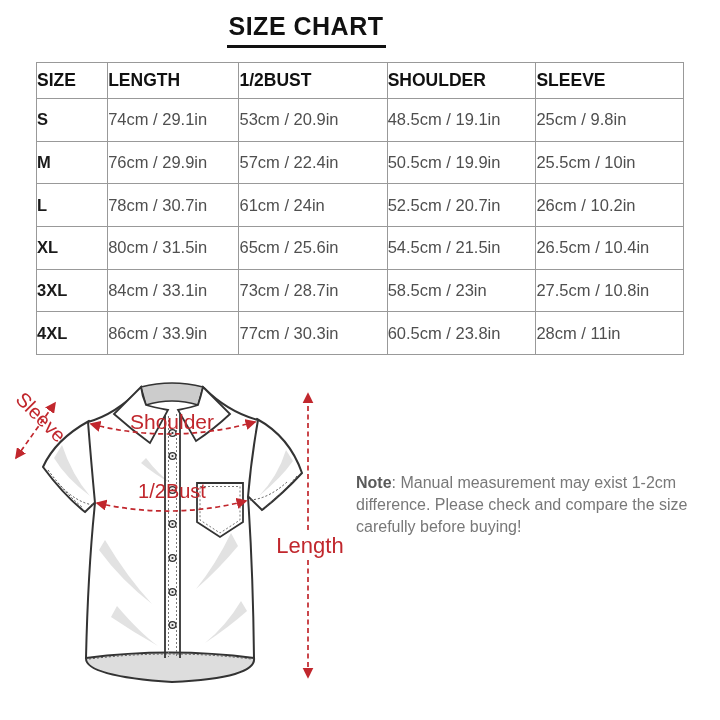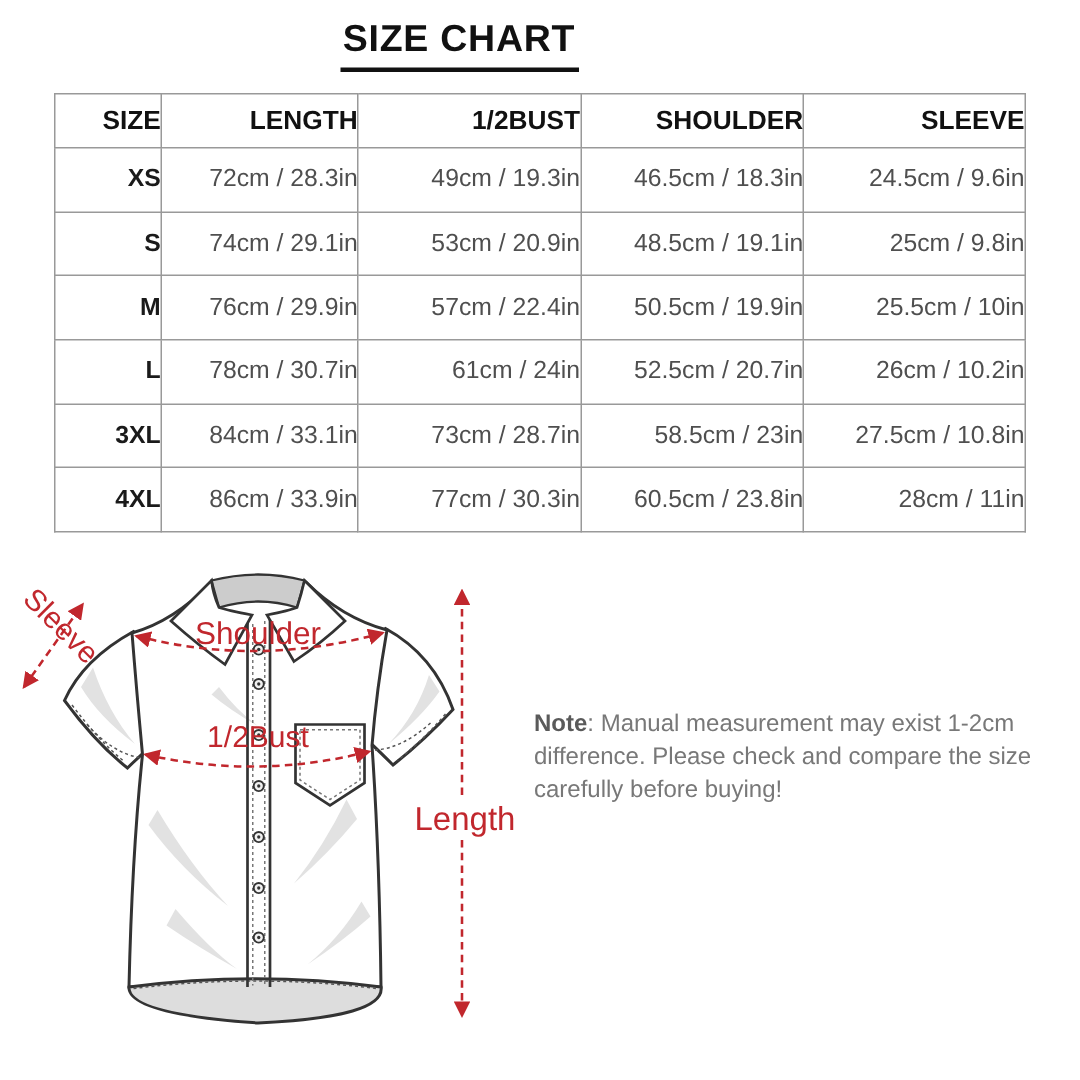--- a/index.html
+++ b/index.html
@@ -12,21 +12,21 @@
   .title{
     display:inline-block;font-size:25px;font-weight:bold;color:#111;
     letter-spacing:.5px;border-bottom:3px solid #111;padding:0 2px 4px 2px;
   }
   
   table.size-table{
     position:absolute;left:36px;top:62px;width:648px;height:293px;
     border-collapse:collapse;table-layout:fixed;background:#fff;
   }
   .size-table th,.size-table td{
-    border:1.5px solid #999;text-align:right;vertical-align:middle;padding:0;
+    border:1.5px solid #999;text-align:left;vertical-align:middle;padding:0;
   }
   .size-table thead th{font-size:17.5px;font-weight:bold;color:#111;height:35px;}
   .size-table tbody td{font-size:16.5px;color:#4f4f4f;height:32px;}
   .size-table tbody td.size-cell{font-weight:bold;color:#1a1a1a;font-size:16.5px;}
   .col-size{width:11%;} .col-length{width:20.3%;} .col-bust{width:22.9%;}
   .col-shoulder{width:23%;} .col-sleeve{width:22.8%;}
   
   .shirt-svg{position:absolute;left:0;top:370px;width:345px;height:350px;}
   .red-label{font-family:"Liberation Sans", sans-serif;}
   
@@ -57,46 +57,46 @@
       <tr>
         <th>SIZE</th>
         <th>LENGTH</th>
         <th>1/2BUST</th>
         <th>SHOULDER</th>
         <th>SLEEVE</th>
       </tr>
     </thead>
     <tbody id="size-table-body">
         <tr>
-          <td class="size-cell">XS</td>
-          <td>72cm / 28.3in</td>
-          <td>49cm / 19.3in</td>
-          <td>46.5cm / 18.3in</td>
-          <td>24.5cm / 9.6in</td>
-        </tr>
-        <tr>
           <td class="size-cell">S</td>
           <td>74cm / 29.1in</td>
           <td>53cm / 20.9in</td>
           <td>48.5cm / 19.1in</td>
           <td>25cm / 9.8in</td>
         </tr>
         <tr>
           <td class="size-cell">M</td>
           <td>76cm / 29.9in</td>
           <td>57cm / 22.4in</td>
           <td>50.5cm / 19.9in</td>
           <td>25.5cm / 10in</td>
         </tr>
         <tr>
           <td class="size-cell">L</td>
           <td>78cm / 30.7in</td>
           <td>61cm / 24in</td>
           <td>52.5cm / 20.7in</td>
           <td>26cm / 10.2in</td>
+        </tr>
+        <tr>
+          <td class="size-cell">XL</td>
+          <td>80cm / 31.5in</td>
+          <td>65cm / 25.6in</td>
+          <td>54.5cm / 21.5in</td>
+          <td>26.5cm / 10.4in</td>
         </tr>
         <tr>
           <td class="size-cell">3XL</td>
           <td>84cm / 33.1in</td>
           <td>73cm / 28.7in</td>
           <td>58.5cm / 23in</td>
           <td>27.5cm / 10.8in</td>
         </tr>
         <tr>
           <td class="size-cell">4XL</td>

